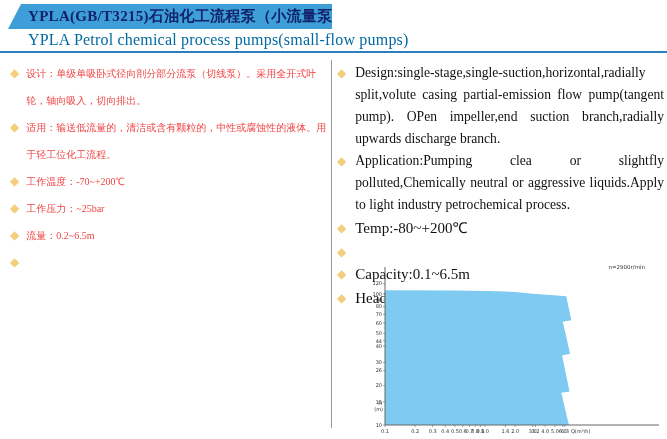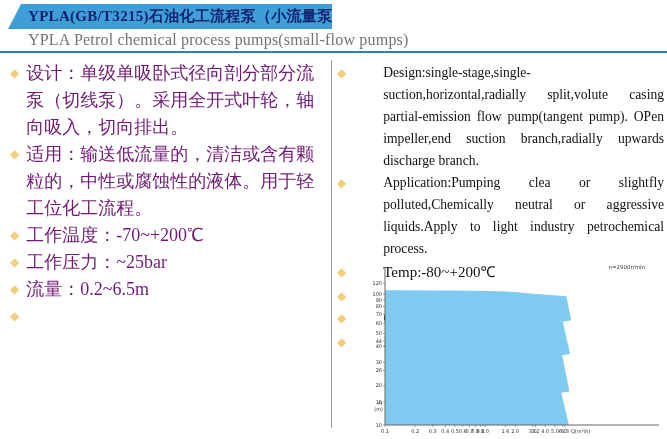--- a/index.html
+++ b/index.html
@@ -10,33 +10,33 @@
   .title-box{
     position:absolute;left:8px;top:4px;width:324px;height:25px;
     background:#3e9ed8;
     clip-path:polygon(13px 0,100% 0,100% 100%,0 100%);
     display:flex;align-items:center;box-sizing:border-box;padding-left:20px;
   }
   .title-box span{
     font-size:15px;font-weight:bold;color:#12236b;letter-spacing:.3px;white-space:nowrap;
   }
   .subtitle{
-    position:absolute;left:28px;top:31px;font-size:16px;color:#737373;letter-spacing:.2px;
+    position:absolute;left:28px;top:31px;font-size:16px;color:#0369a1;letter-spacing:.2px;
   }
   .rule{position:absolute;left:0;top:51px;width:667px;height:2px;background:#2b7ec2;}
   .divider{position:absolute;left:331px;top:60px;width:1px;height:368px;background:#9a9a9a;}
   ul.col{list-style:none;margin:0;padding:0;position:absolute;}
   .col-zh{left:10px;top:60px;width:317px;}
   .col-en{left:337px;top:62px;width:327px;}
   li.item{display:flex;align-items:flex-start;margin:0;}
   .dia{flex:0 0 auto;color:#f2cf7d;font-size:12px;margin-right:7px;}
   .col-zh .dia{line-height:27px;}
-  .col-zh .txt{font-size:18px;line-height:27px;color:#701a75;}
+  .col-zh .txt{font-size:10px;line-height:27px;color:#ef4444;}
   .col-en .dia{line-height:22px;margin-right:9px;}
-  .col-en .txt{font-size:13.6px;line-height:22px;color:#111;margin-left:28px;}
+  .col-en .txt{font-size:13.6px;line-height:22px;color:#111;}
   .col-en li.wrap .txt{text-align:justify;}
   .col-en li.short .txt{font-size:15px;line-height:23.5px;}
   .col-en li.short{margin-top:0.5px;}
   .chart{position:absolute;left:373px;top:253px;width:292px;height:184px;}
   #chart-svg{width:292px;height:184px;display:block;}
   #chart-svg text{font-family:"DejaVu Sans",sans-serif;fill:#333;}
 </style>
 </head>
 <body>
 

